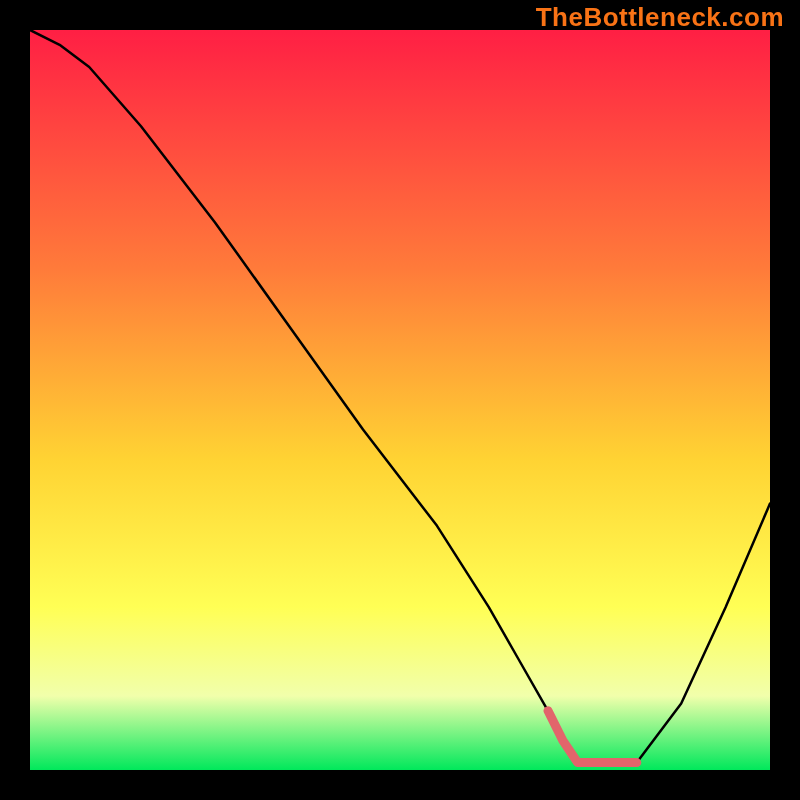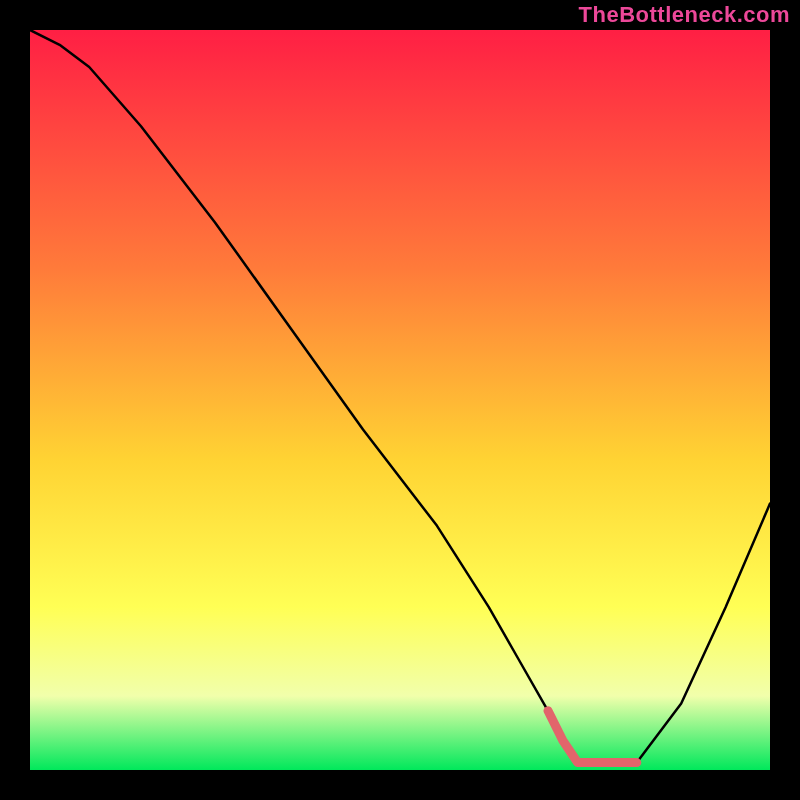--- a/index.html
+++ b/index.html
@@ -13,23 +13,23 @@
   }
   .frame {
     position: relative;
     width: 800px;
     height: 800px;
     background: #000;
   }
   .watermark {
     position: absolute;
     top: 2px;
-    right: 10px;
-    color: #ec4899;
-    font-size: 22px;
+    right: 16px;
+    color: #f97316;
+    font-size: 26px;
     font-weight: 600;
     letter-spacing: 0.5px;
     z-index: 50;
   }
   .plot {
     position: absolute;
     left: 30px;
     top: 30px;
     width: 740px;
     height: 740px;

